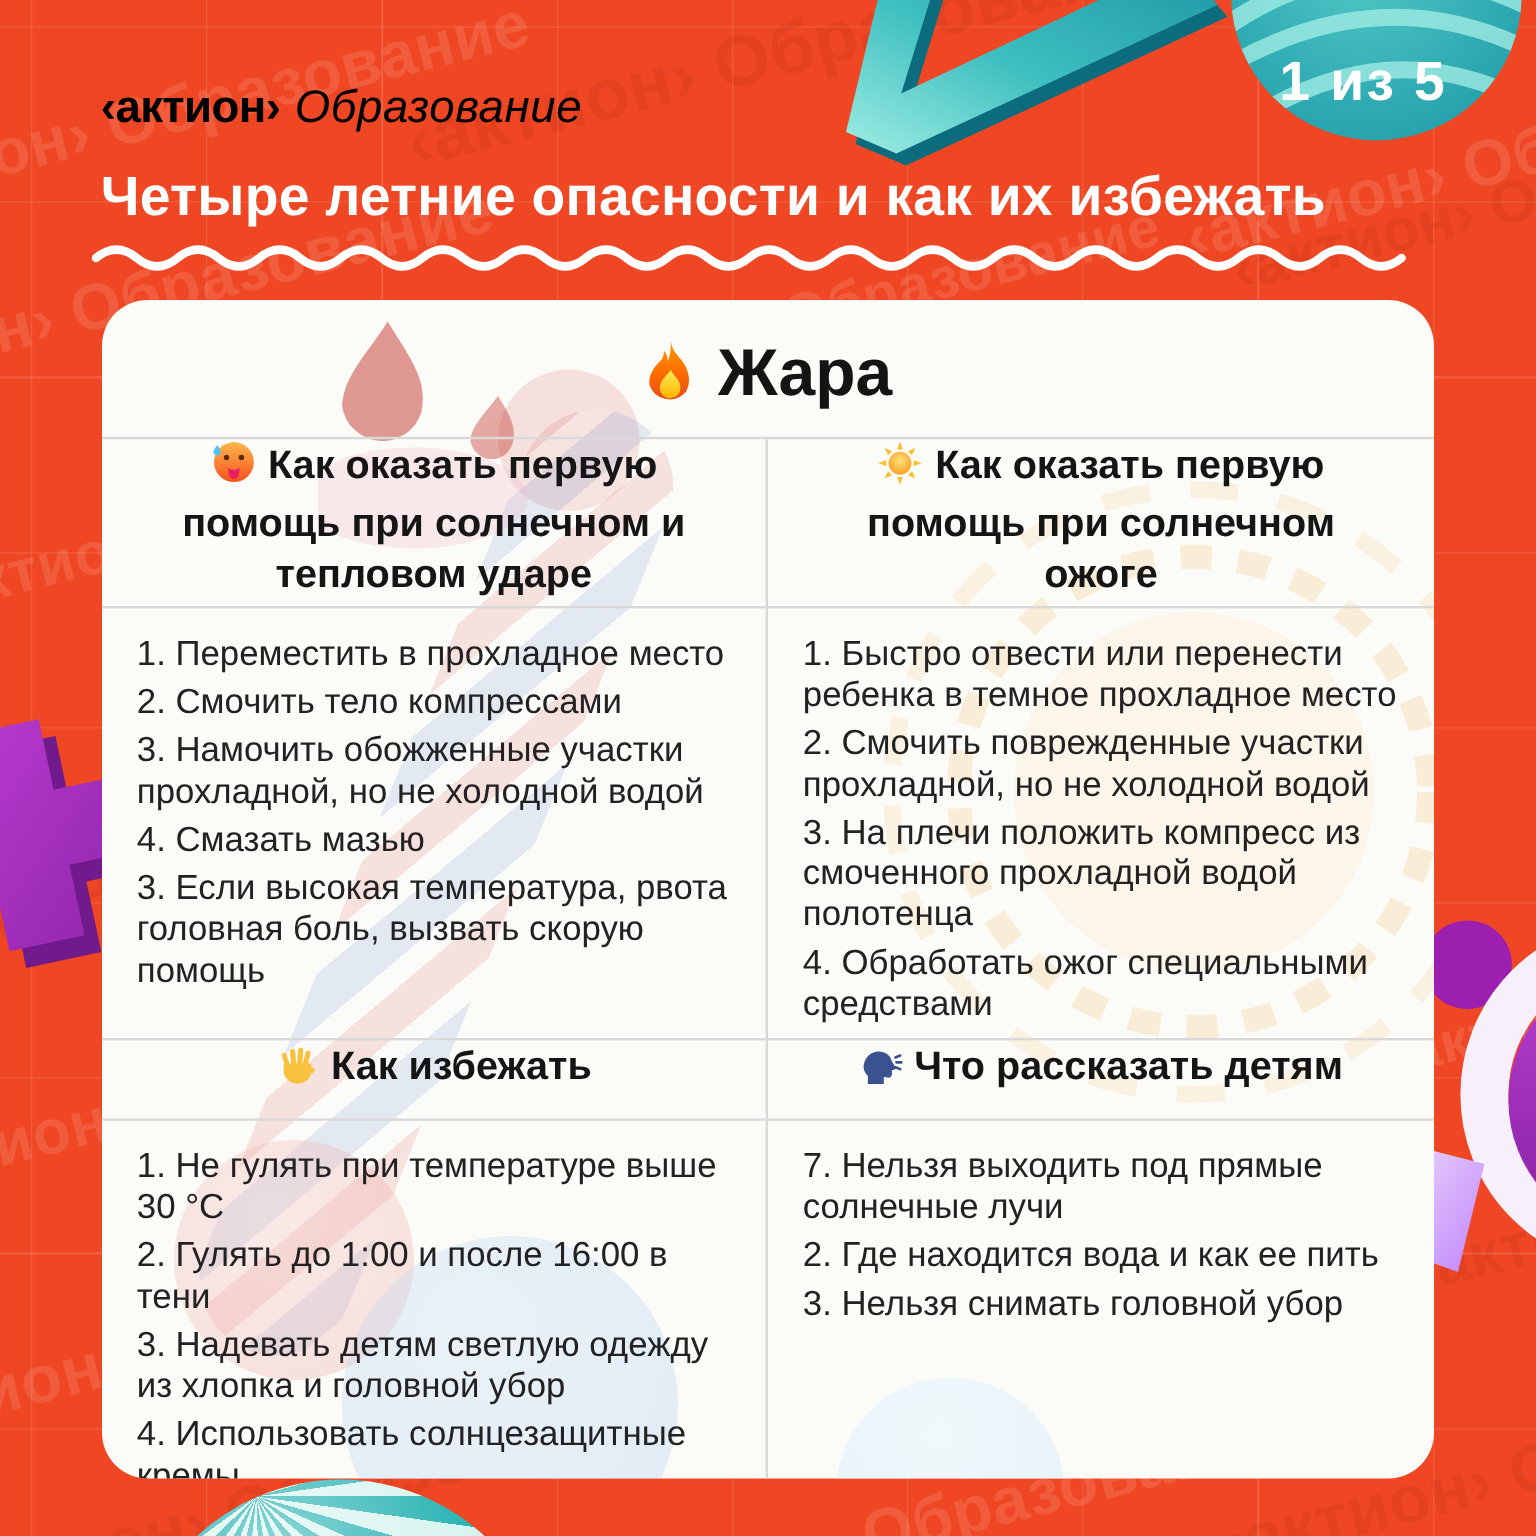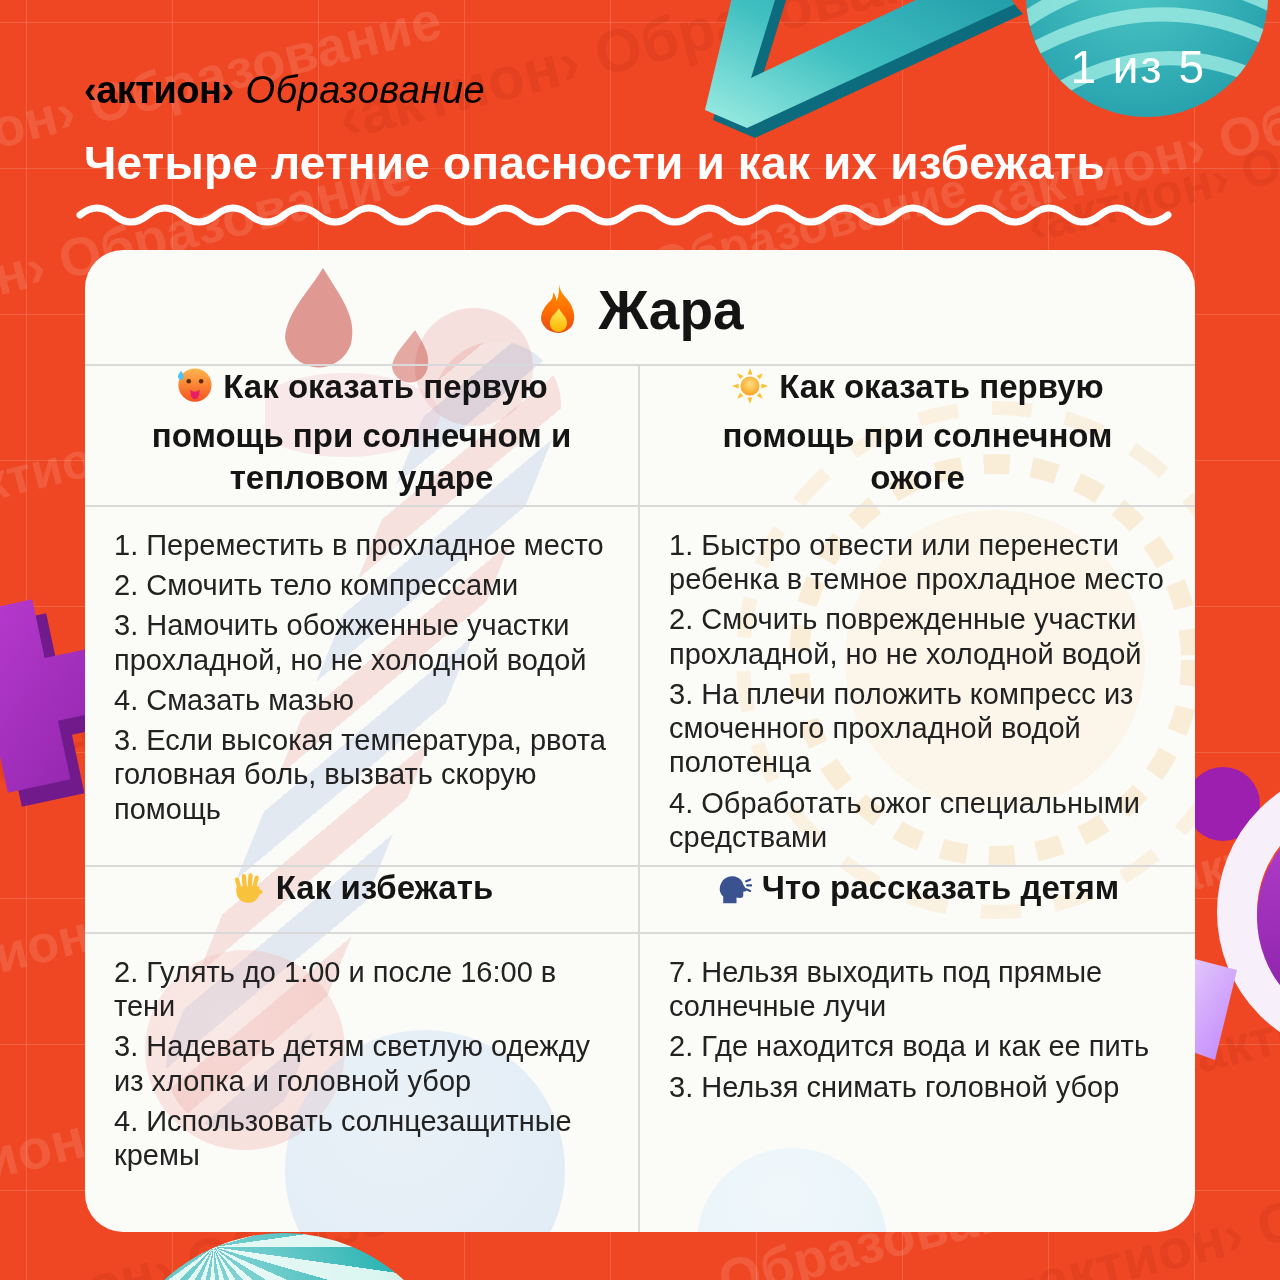--- a/index.html
+++ b/index.html
@@ -17,21 +17,21 @@
   .wm{position:absolute;white-space:nowrap;font-weight:700;
     transform:rotate(-14deg);color:rgba(255,255,255,.12);letter-spacing:.5px;}
   .wm-dark{color:rgba(130,25,0,.10);}
 
   
   .topbar{position:absolute;left:84px;right:74px;top:40px;display:flex;
     justify-content:space-between;align-items:flex-start;z-index:6;}
   .logo{color:#000000;font-size:38px;display:flex;align-items:center;gap:12px;margin-top:29px;}
   .logo-mark{font-weight:700;letter-spacing:-.5px;}
   .logo-suffix{font-style:italic;font-weight:400;letter-spacing:.5px;}
-  .counter{color:#fff;font-size:46px;font-weight:400;letter-spacing:2px;}
+  .counter{color:#fff;font-size:46px;font-weight:700;letter-spacing:2px;}
 
   
   .heading{position:absolute;left:84px;top:136px;margin:0;color:#fff;
     font-size:46px;font-weight:700;letter-spacing:.2px;z-index:6;}
   .wavy{position:absolute;left:74px;top:196px;z-index:6;}
 
   
   .card{position:absolute;left:85px;top:250px;width:1110px;height:982px;
     background:#FBFBF8;border-radius:38px;overflow:hidden;z-index:5;}
   .card-deco{position:absolute;inset:0;z-index:1;pointer-events:none;}
@@ -294,20 +294,21 @@
                 <path d="M33.5 12.5 l4.5 -1.8"></path>
                   <path d="M34.5 17 l5 0"></path>
                   <path d="M33.5 21.5 l4.5 1.8"></path>
               </g>
             </svg>
           </span><span>Что рассказать детям</span>
         </div>
       </div>
 
       <div class="sec-body col1">
+        <div class="item">1. Не гулять при температуре выше 30 °C</div>
         <div class="item">2. Гулять до 1:00 и после 16:00 в тени</div>
         <div class="item">3. Надевать детям светлую одежду из хлопка и головной убор</div>
         <div class="item">4. Использовать солнцезащитные кремы</div>
       </div>
 
       <div class="sec-body">
         <div class="item">7. Нельзя выходить под прямые солнечные лучи</div>
         <div class="item">2. Где находится вода и как ее пить</div>
         <div class="item">3. Нельзя снимать головной убор</div>
       </div>

